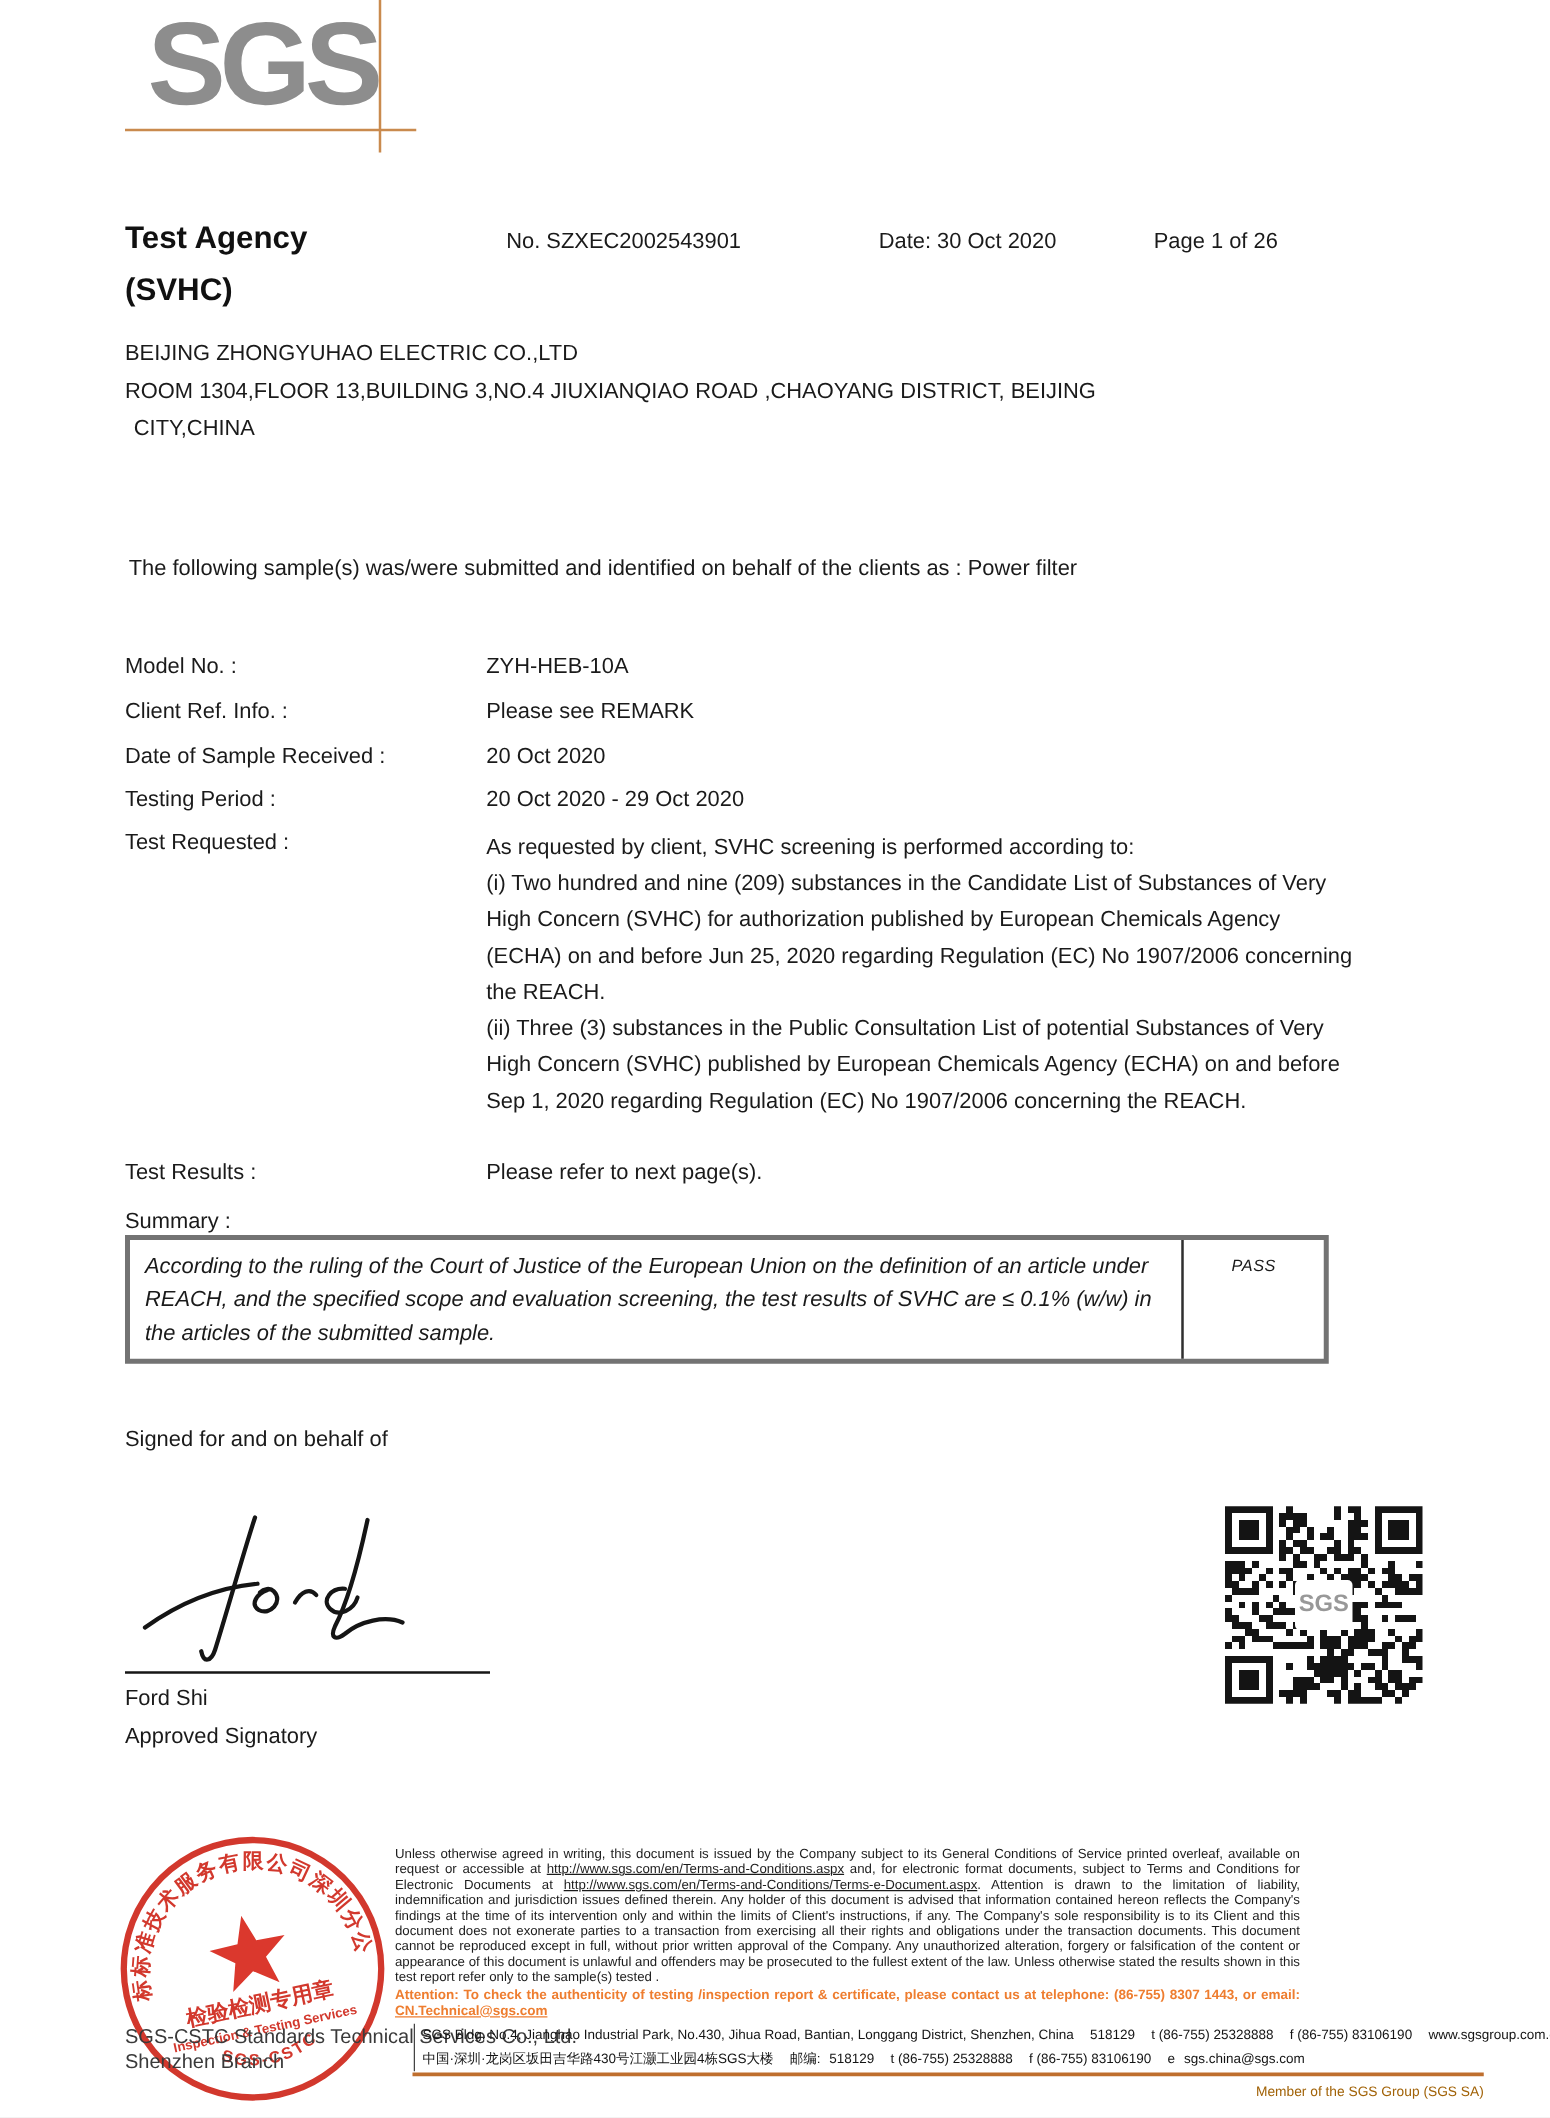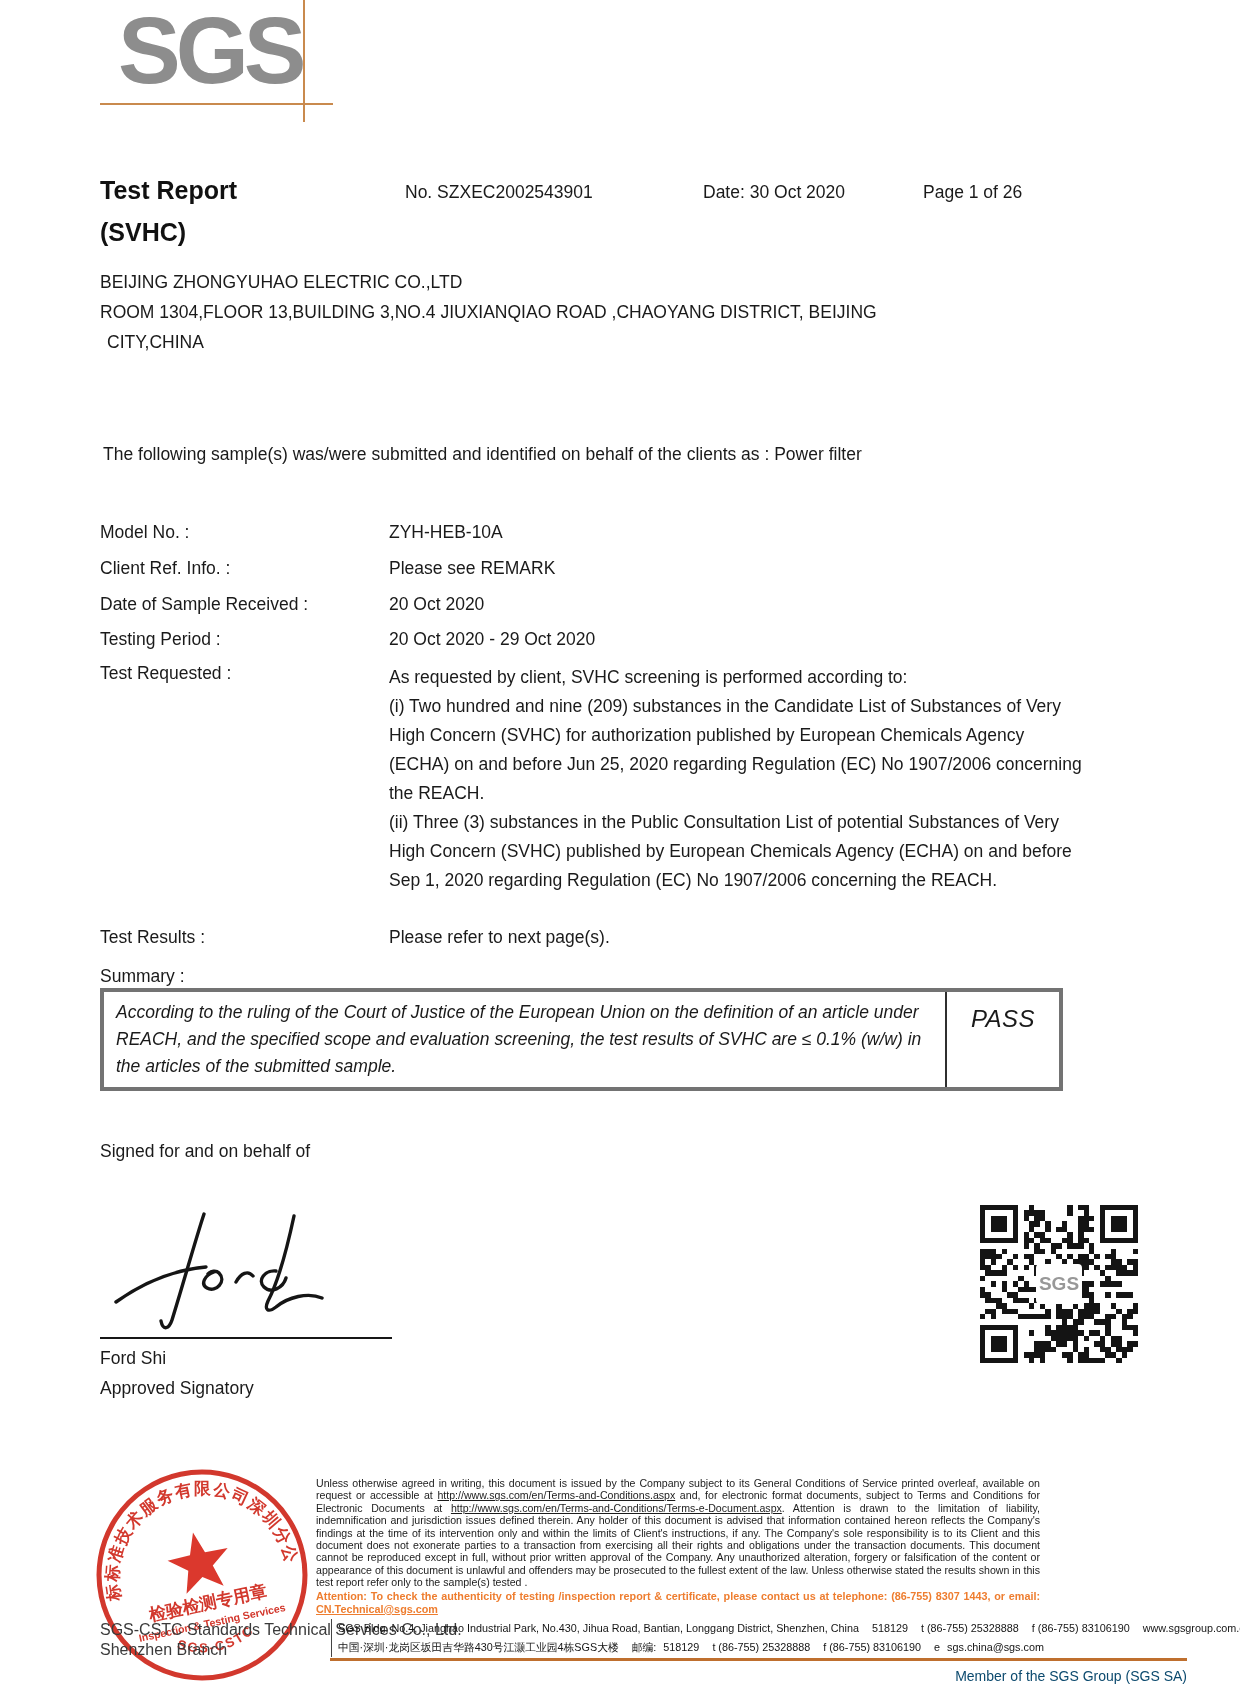--- a/index.html
+++ b/index.html
@@ -16,51 +16,51 @@
   
   .h1{font-size:25px;font-weight:bold;color:#111;}
   .t{font-size:17.5px;line-height:1.25;}
   .row-label{display:inline-block;width:289px;}
   .para{width:700px;font-size:17.5px;line-height:29px;}
   .para p{margin:0;}
   
   .sum-box{display:flex;border:4px solid #737373;box-sizing:border-box;font-style:italic;}
   .sum-left{flex:1;padding:7px 12px;font-size:17.5px;line-height:27px;}
   .sum-right{width:112px;border-left:2px solid #2f2f2f;text-align:center;}
-  .pass{font-size:24px;margin-top:13px;letter-spacing:.5px;}
+  .pass{font-size:13px;margin-top:13px;letter-spacing:.5px;}
   
   .sig-line{height:2px;background:#161616;}
   
   .legal{width:724px;font-size:10.6px;line-height:12.4px;text-align:justify;color:#1c1c1c;}
   .legal a{color:#1c1c1c;text-decoration:underline;}
   .attention{margin-top:1px;color:#ee7d2f;font-weight:bold;font-size:10.8px;line-height:13px;}
   .attention a{color:#ee7d2f;}
   .addr-block{margin-top:3px;margin-left:15px;border-left:1.5px solid #444;padding-left:6px;font-size:10.8px;line-height:19px;color:#141414;white-space:nowrap;}
   .addr-block span{margin-right:10px;}
   .foot-co{font-size:16px;color:#3a3a3a;line-height:20px;}
   .orange-rule{height:3px;background:#bf6f2e;}
-  .member{font-size:14px;color:#0c4a6e;text-align:right;}
+  .member{font-size:11px;color:#a16207;text-align:right;}
   
   .qr-wrap{width:158px;height:158px;}
   .qr-label{position:absolute;left:50%;top:50%;transform:translate(-50%,-50%);
     width:46px;height:40px;background:#fff;border-radius:4px;display:flex;align-items:center;justify-content:center;
     color:#989898;font-weight:bold;font-size:19px;letter-spacing:0;}
   
   .stamp{opacity:.92;transform:rotate(-12deg);}
 </style>
 </head>
 <body>
 
 <div class="page">
 
   <div class="abs logo-text" style="left:118px;top:4px;">SGS</div>
   <div class="abs vline" style="left:303px;top:0;height:122px;"></div>
   <div class="abs hline" style="left:100px;top:103px;width:233px;"></div>
 
-  <div class="abs h1" style="left:100px;top:176px;">Test Report</div>
+  <div class="abs h1" style="left:100px;top:176px;">Test Agency</div>
   <div class="abs h1" style="left:100px;top:218px;">(SVHC)</div>
   <div class="abs t" style="left:405px;top:182px;">No. SZXEC2002543901</div>
   <div class="abs t" style="left:703px;top:182px;">Date: 30 Oct 2020</div>
   <div class="abs t" style="left:923px;top:182px;">Page 1 of 26</div>
 
   <div class="abs t" style="left:100px;top:272px;">BEIJING ZHONGYUHAO ELECTRIC CO.,LTD</div>
   <div class="abs t" style="left:100px;top:302px;">ROOM 1304,FLOOR 13,BUILDING 3,NO.4 JIUXIANQIAO ROAD ,CHAOYANG DISTRICT, BEIJING</div>
   <div class="abs t" style="left:107px;top:332px;">CITY,CHINA</div>
 
   <div class="abs t" style="left:103px;top:444px;">The following sample(s) was/were submitted and identified on behalf of the clients as : Power filter</div>

